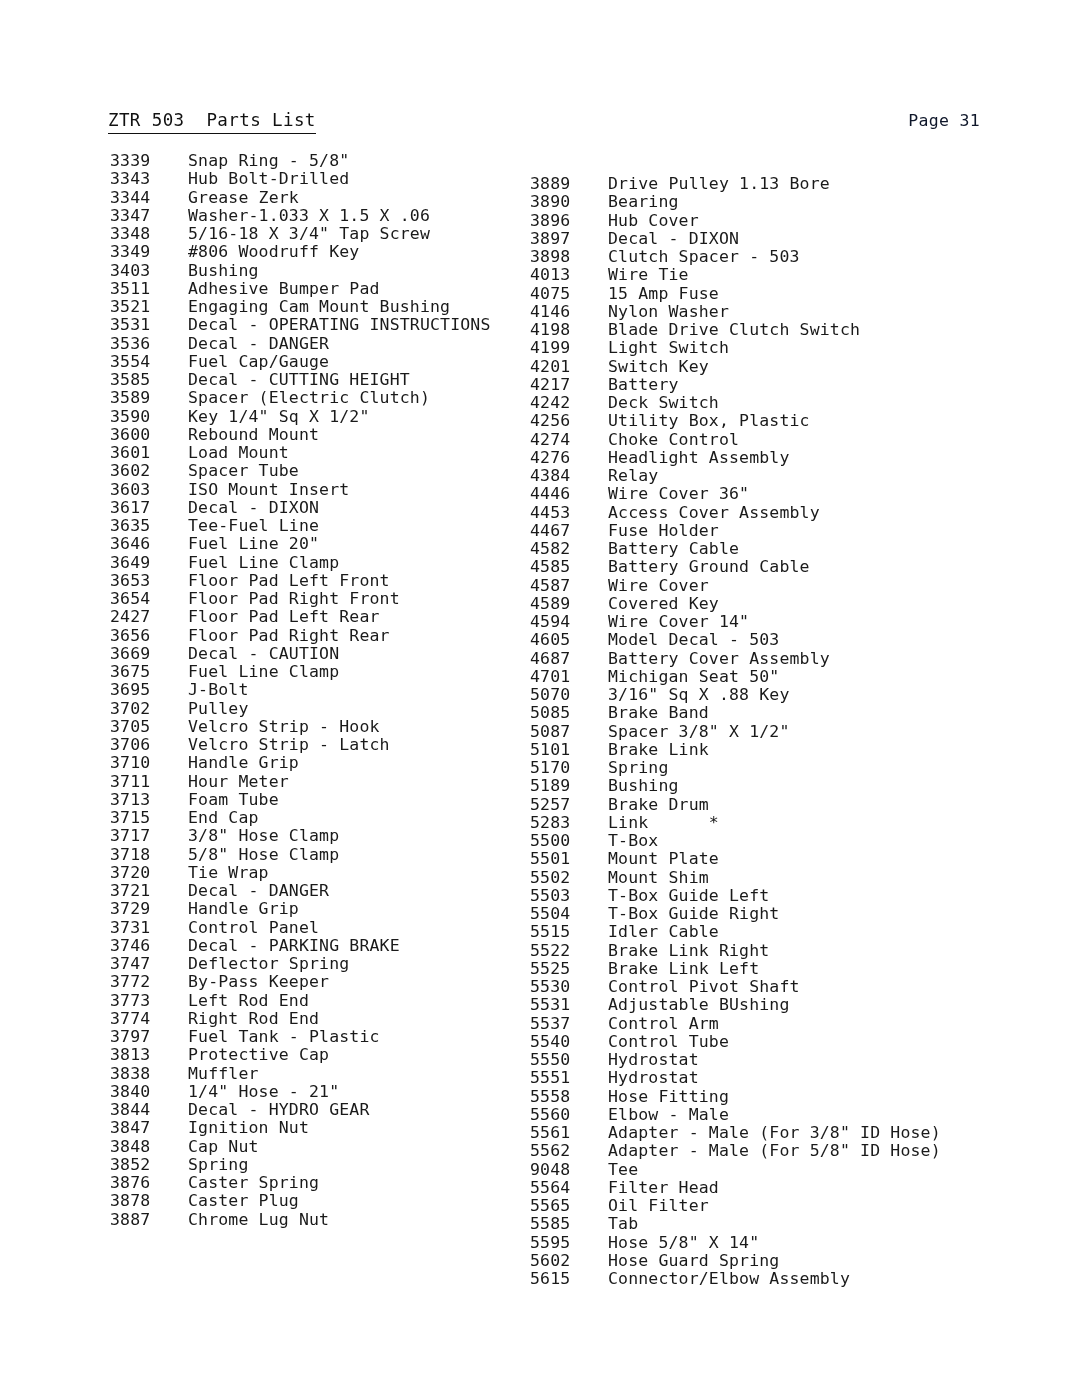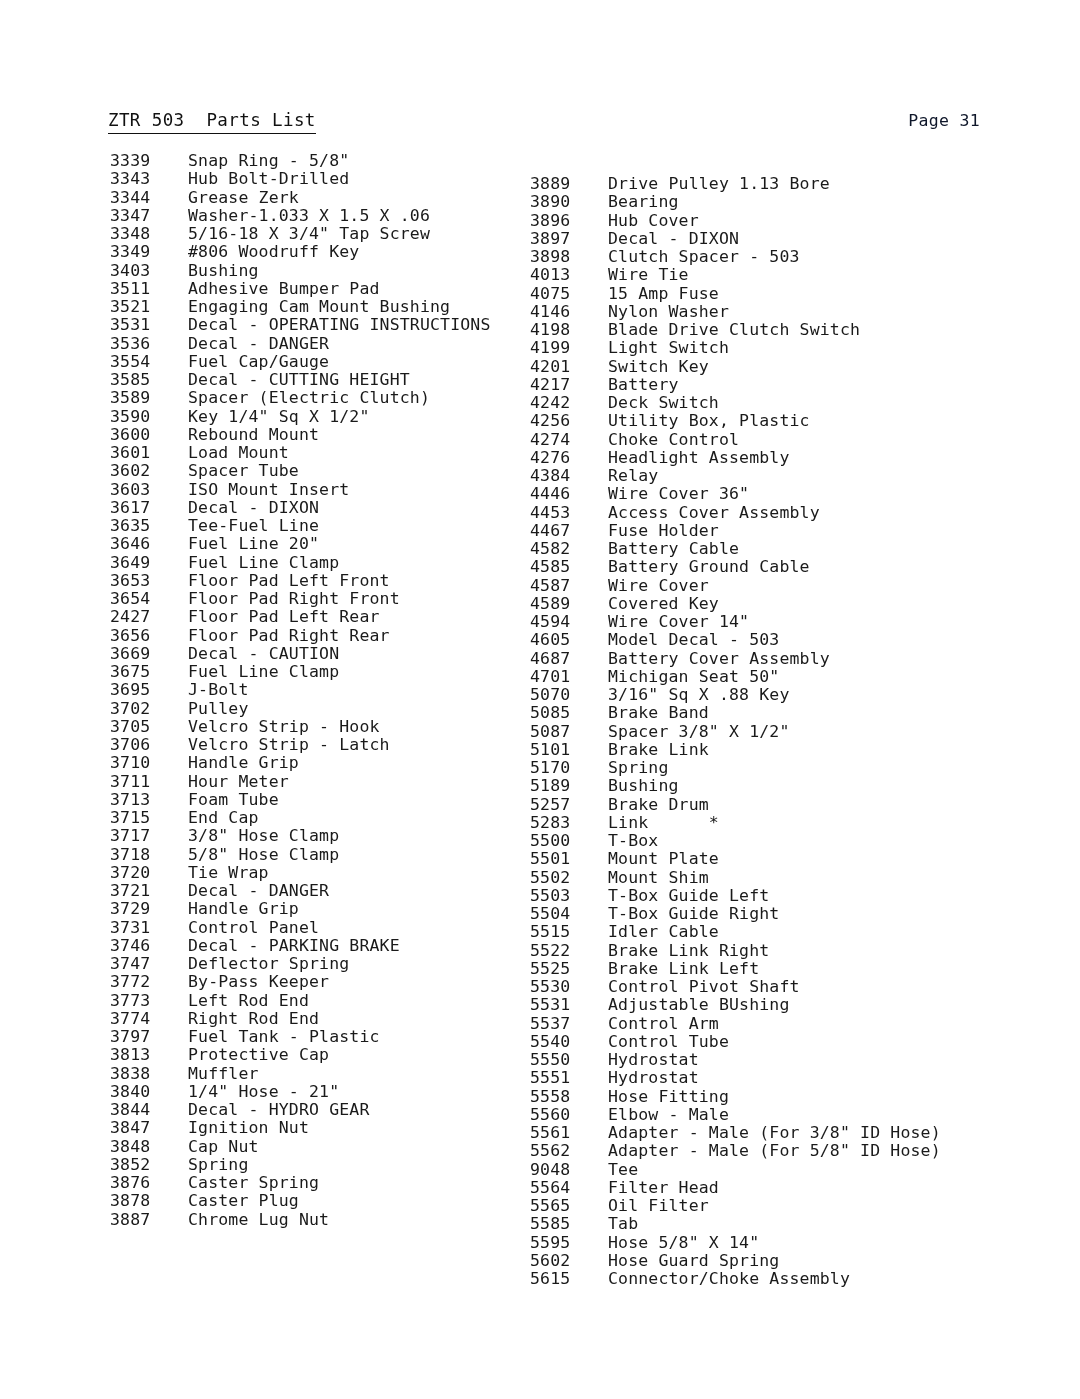--- a/index.html
+++ b/index.html
@@ -214,17 +214,17 @@
         <span class="part-row"><span class="part-num">5558</span><span class="part-desc">Hose Fitting</span></span>
         <span class="part-row"><span class="part-num">5560</span><span class="part-desc">Elbow - Male</span></span>
         <span class="part-row"><span class="part-num">5561</span><span class="part-desc">Adapter - Male (For 3/8" ID Hose)</span></span>
         <span class="part-row"><span class="part-num">5562</span><span class="part-desc">Adapter - Male (For 5/8" ID Hose)</span></span>
         <span class="part-row"><span class="part-num">9048</span><span class="part-desc">Tee</span></span>
         <span class="part-row"><span class="part-num">5564</span><span class="part-desc">Filter Head</span></span>
         <span class="part-row"><span class="part-num">5565</span><span class="part-desc">Oil Filter</span></span>
         <span class="part-row"><span class="part-num">5585</span><span class="part-desc">Tab</span></span>
         <span class="part-row"><span class="part-num">5595</span><span class="part-desc">Hose 5/8" X 14"</span></span>
         <span class="part-row"><span class="part-num">5602</span><span class="part-desc">Hose Guard Spring</span></span>
-        <span class="part-row"><span class="part-num">5615</span><span class="part-desc">Connector/Choke Assembly</span></span>
+        <span class="part-row"><span class="part-num">5615</span><span class="part-desc">Connector/Elbow Assembly</span></span>
       </div>
   </div>
 
 </div>
 
 </body></html>

